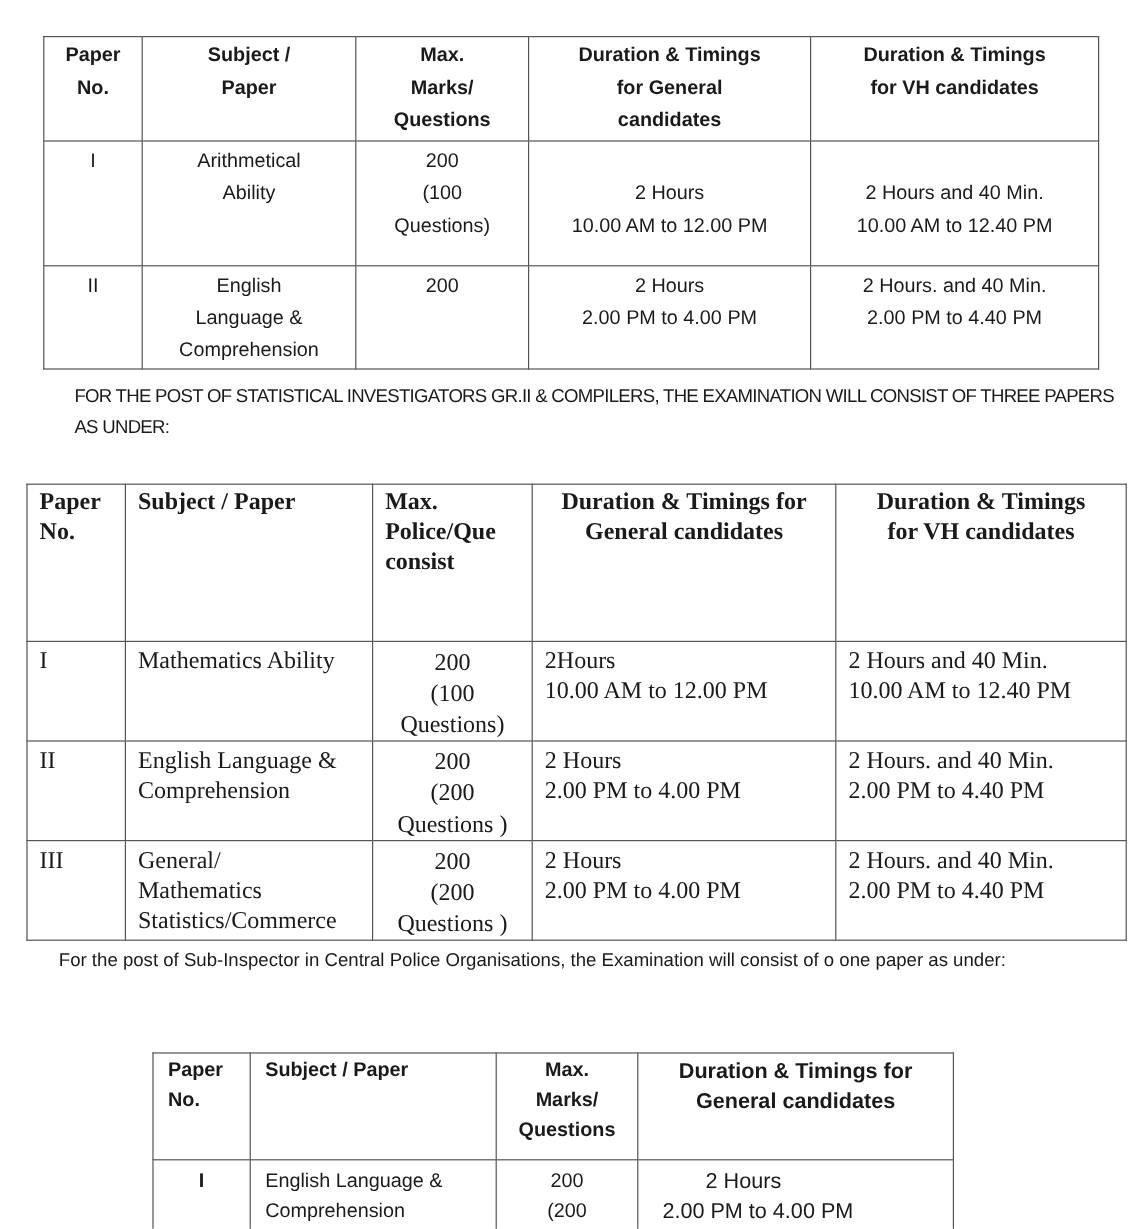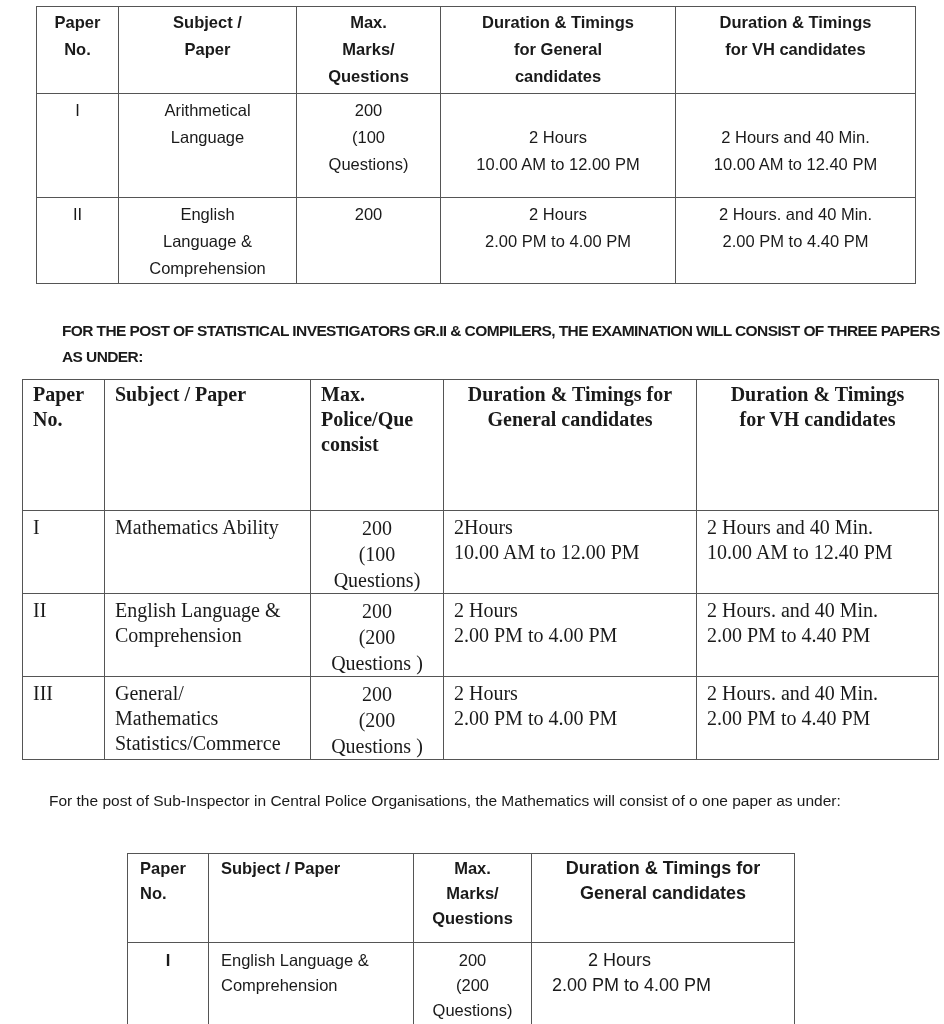--- a/index.html
+++ b/index.html
@@ -1,31 +1,31 @@
 <!DOCTYPE html>
 <html><head>
 <meta charset="utf-8">
 <style>
   html, body { margin: 0; padding: 0; background: #ffffff; }
   body { width: 944px; height: 1024px; position: relative; overflow: hidden; color: #1a1a1a; }
-  table { border-collapse: collapse; position: absolute; table-layout: fixed; }
+  table { border-collapse: collapse; position: absolute; table-layout: fixed; margin-top: 24px; }
   td, th { border: 1.5px solid #555; vertical-align: top; padding: 0; }
   .sans { font-family: "Liberation Sans", "DejaVu Sans", sans-serif; }
   .serif { font-family: "Liberation Serif", "DejaVu Serif", serif; }
 
   
   #t1 { left: 36px; top: 6px; width: 880px; font-size: 16.5px; }
   #t1 th { font-weight: bold; text-align: center; line-height: 27px; padding-top: 2px; height: 84px; }
   #t1 td { text-align: center; line-height: 27px; }
   #t1 .r1 td { height: 100px; padding-top: 3px; }
   #t1 .r2 td { height: 82px; padding-top: 3px; }
   #t1 .spacer { display: block; height: 27px; }
 
   .para { position: absolute; font-family: "Liberation Sans", "DejaVu Sans", sans-serif; font-size: 15.5px; line-height: 26px; }
-  #p1 { left: 62px; top: 302px; width: 880px; letter-spacing: -0.6px; font-weight: bold; }
+  #p1 { left: 62px; top: 302px; width: 880px; letter-spacing: -0.6px; }
   #p2 { left: 49px; top: 772px; width: 890px; }
 
   
   #t2 { left: 22px; top: 379px; width: 916px; font-size: 20px; }
   #t2 th { font-weight: bold; line-height: 25px; height: 128px; padding: 2px 0 0 10px; text-align: left; }
   #t2 th.c { text-align: center; padding-left: 0; }
   #t2 td { line-height: 25px; padding: 4px 0 0 10px; text-align: left; }
   #t2 td.c { text-align: center; padding-left: 0; line-height: 26px; }
   #t2 .row td { height: 74px; }
 
@@ -71,21 +71,21 @@
         </th>
     <th>
           <span class="line">Duration &amp; Timings</span>
           <span class="line">for VH candidates</span>
         </th>
   </tr>
   <tr class="r1">
     <td>I</td>
     <td>
           <span class="line">Arithmetical</span>
-          <span class="line">Language</span>
+          <span class="line">Ability</span>
         </td>
     <td>
           <span class="line">200</span>
           <span class="line">(100</span>
           <span class="line">Questions)</span>
         </td>
     <td>
           <span class="spacer"></span>
           <span class="line">2 Hours</span>
           <span class="line">10.00 AM to 12.00 PM</span>
@@ -205,21 +205,21 @@
           <span class="line">2.00 PM to 4.00 PM</span>
         </td>
     <td>
           <span class="line">2 Hours. and 40 Min.</span>
           <span class="line">2.00 PM to 4.40 PM</span>
         </td>
   </tr>
 </tbody>
   </table>
 
-<p id="p2" class="para">For the post of Sub-Inspector in Central Police Organisations, the Mathematics will consist of o one paper as under:</p>
+<p id="p2" class="para">For the post of Sub-Inspector in Central Police Organisations, the Examination will consist of o one paper as under:</p>
 
 <table id="t3" class="sans">
   <colgroup>
       <col style="width:81px">
       <col style="width:205px">
       <col style="width:118px">
       <col style="width:263px">
     </colgroup>
   <tbody>
       <tr>

